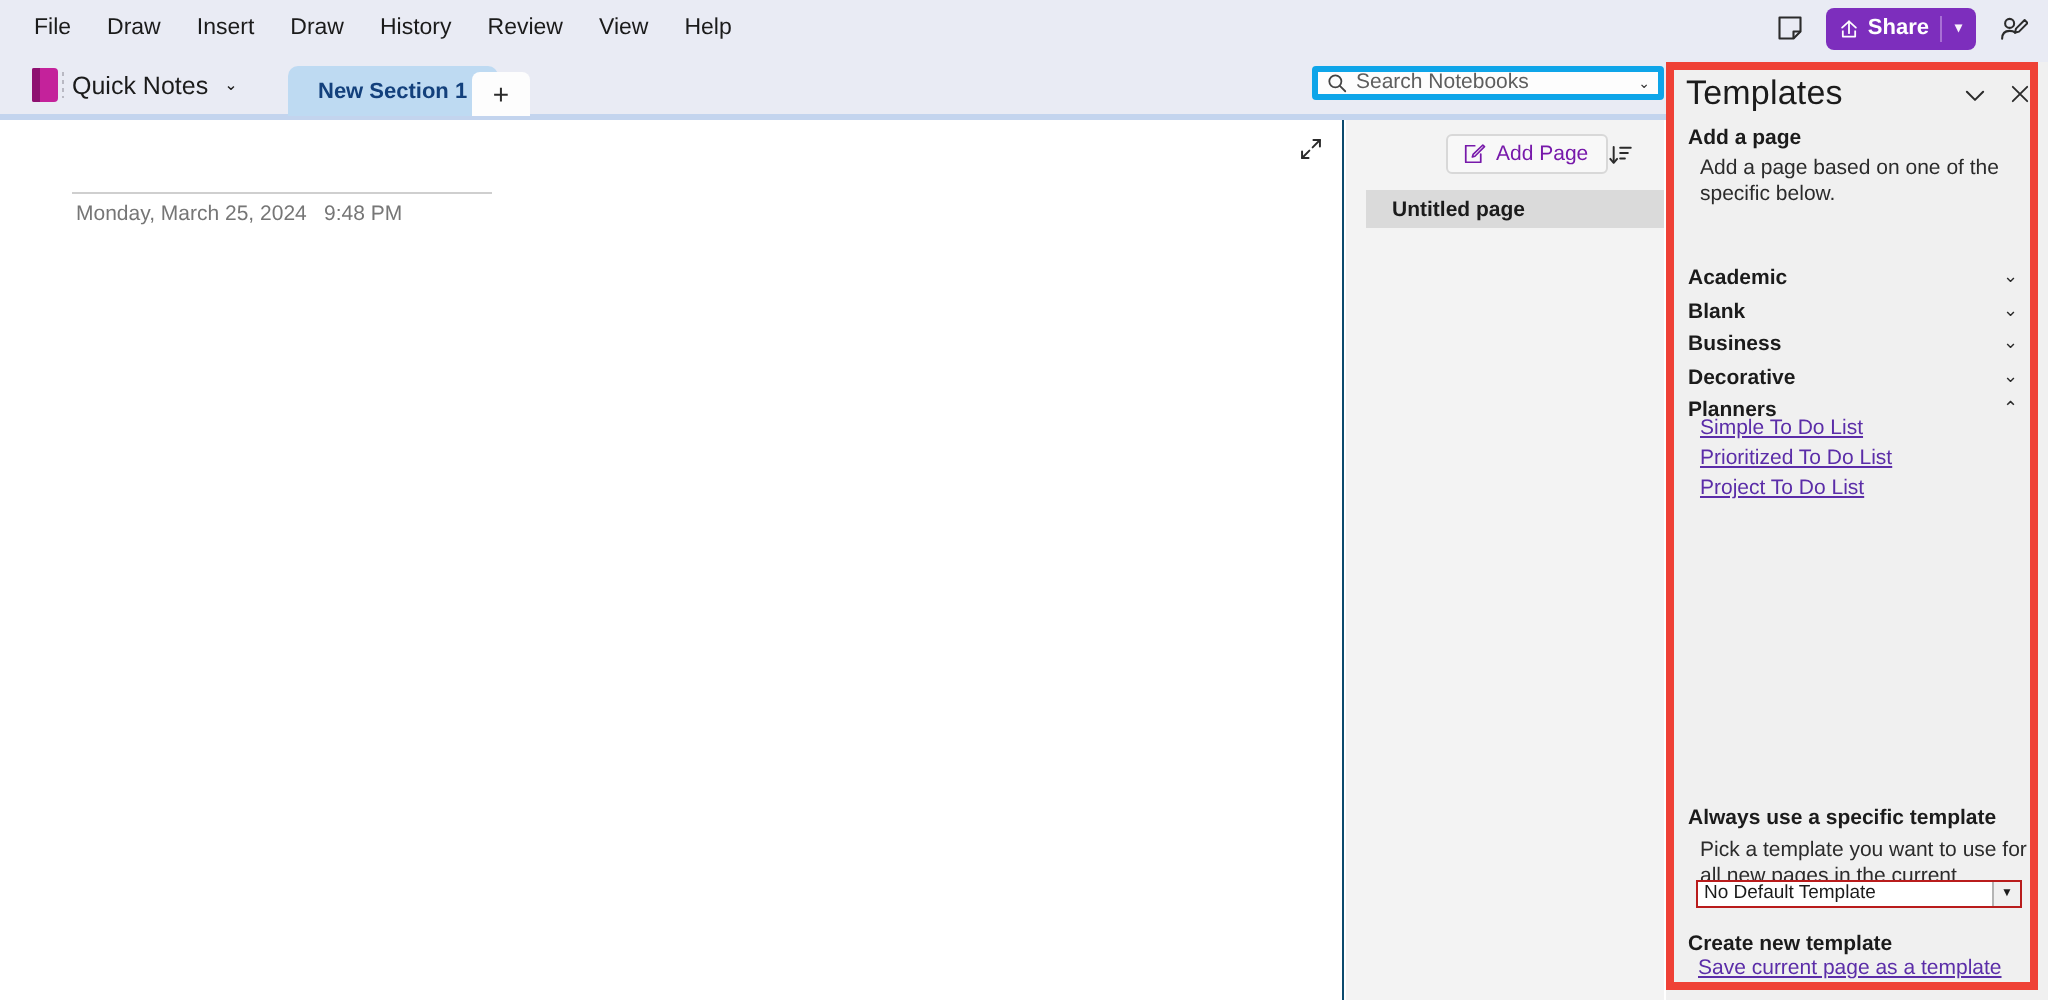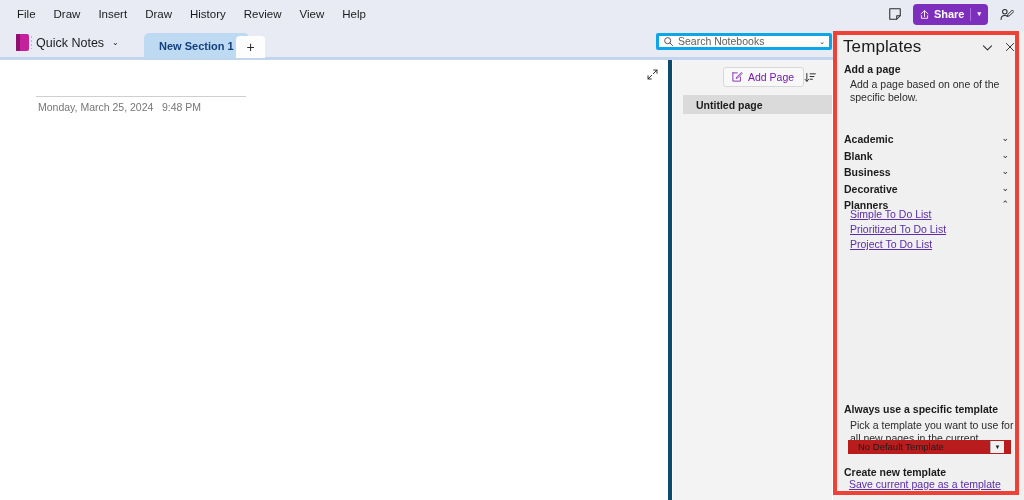--- a/index.html
+++ b/index.html
@@ -103,21 +103,21 @@
   .search-ico { width: 11px; height: 11px; flex: 0 0 11px; margin-right: 4px; }
   .search-txt {
     font-size: 10.5px; color: #5e5e5e; flex: 1; line-height: 15px;
     white-space: nowrap; overflow: hidden;
   }
   .search-chev { font-size: 7px; color: #333; padding-left: 2px; }
 
   
   .canvas {
     position: absolute; left: 0; top: 60px; width: 672px; height: 440px;
-    background: #ffffff; border-right: 4px solid #0c4a6e;
+    background: #ffffff; border-right: 1px solid #0c4a6e;
   }
   .expand-btn {
     position: absolute; right: 6px; top: 4px; width: 20px; height: 20px;
     display: flex; align-items: center; justify-content: center; cursor: default;
     border-radius: 3px;
   }
   .title-rule {
     position: absolute; left: 36px; top: 36px; width: 210px; height: 1px;
     background: #cfcfcf;
   }
@@ -191,21 +191,21 @@
 
   .tpl-links { position: absolute; left: 0; top: 176px; width: 186px; }
   .tpl-link {
     display: block; margin-left: 17px; height: 15px;
     font-size: 10.5px; color: #5b2da8; text-decoration: underline; cursor: pointer;
     width: fit-content; line-height: 15px;
   }
 
   .combo {
     position: absolute; left: 848px; top: 440px; width: 163px; height: 14px;
-    background: #ffffff; border: 7px solid #b91c1c;
+    background: #ffffff; border: 1px solid #b91c1c;
     display: flex; align-items: center; cursor: default;
   }
   .combo .val {
     font-size: 9.5px; color: #1b1b1b; padding-left: 3px; flex: 1;
     line-height: 12px; white-space: nowrap; overflow: hidden;
   }
   .combo .arrow {
     width: 14px; height: 12px; background: #f0f0f0; border-left: 1px solid #b4b4b4;
     display: flex; align-items: center; justify-content: center; font-size: 6px; color: #1b1b1b;
   }

